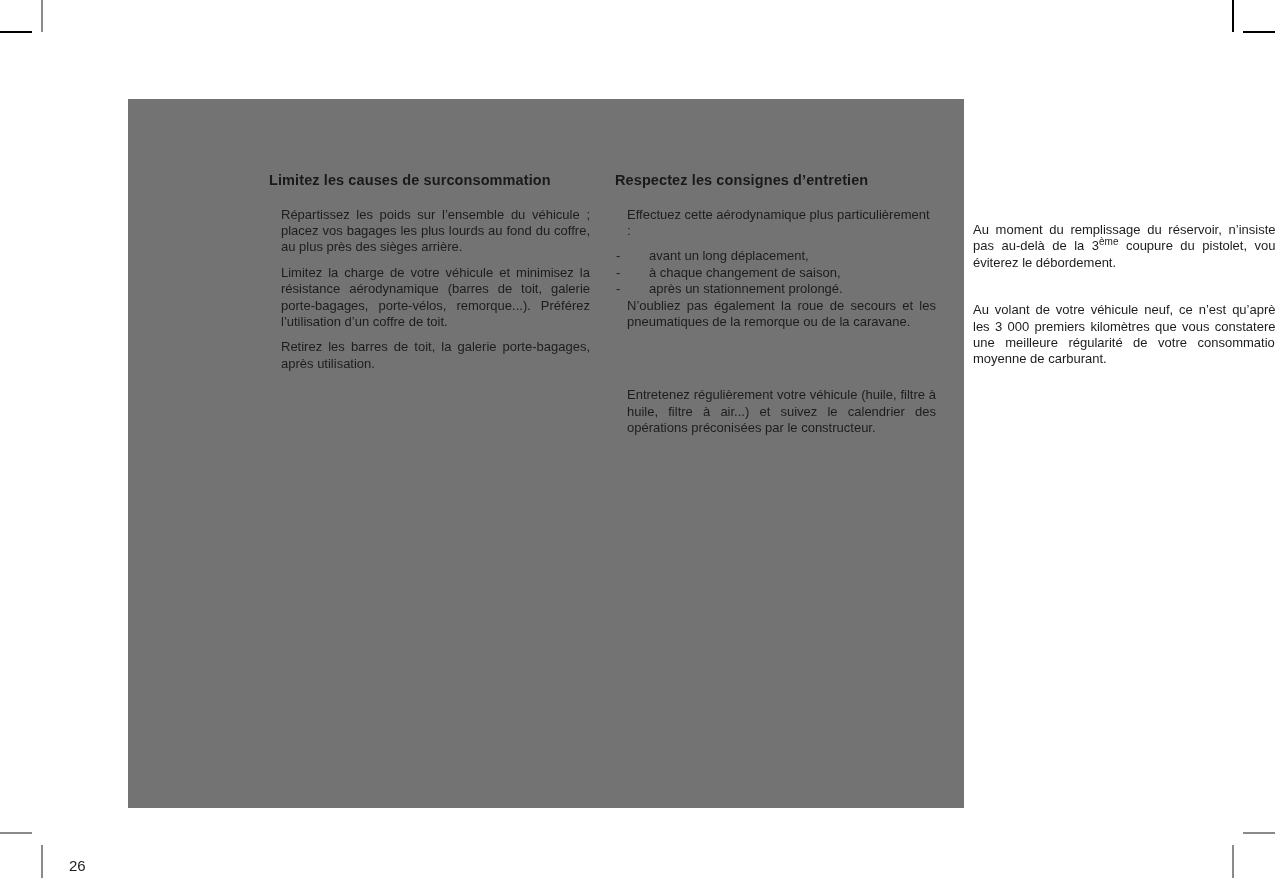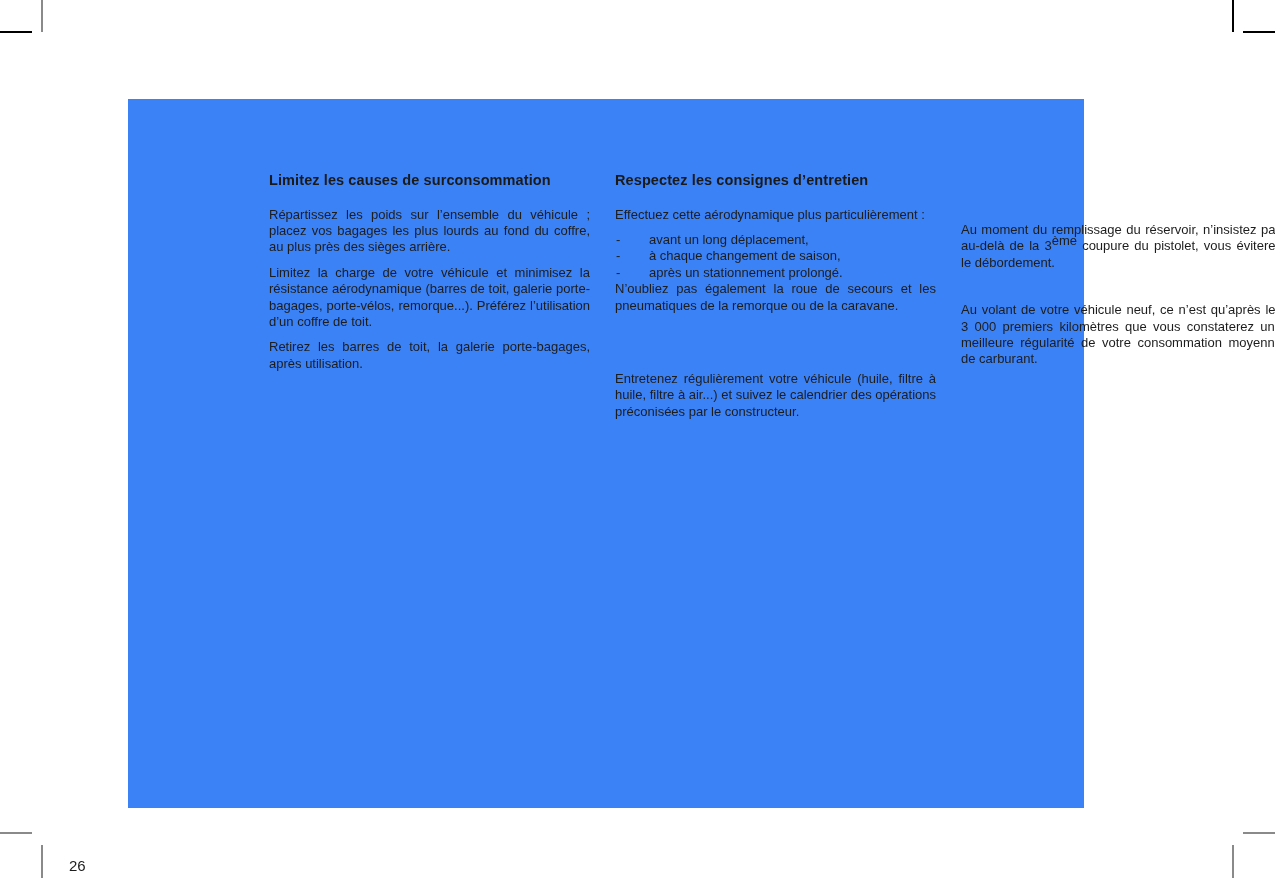--- a/index.html
+++ b/index.html
@@ -30,23 +30,23 @@
   .crop-bl-h { left: 0;      top: 832px; width: 32px; height: 2px;  }
   .crop-bl-v { left: 41px;   top: 845px; width: 2px;  height: 33px; }
   .crop-br-h { left: 1243px; top: 832px; width: 32px; height: 2px;  }
   .crop-br-v { left: 1232px; top: 845px; width: 2px;  height: 33px; }
 
   
   .page-panel {
     position: absolute;
     left: 128px;
     top: 99px;
-    width: 956px;
+    width: 836px;
     height: 709px;
-    background: #3b82f6;
+    background: #737373;
   }
 
   
   .columns {
     position: absolute;
     left: 141px;
     top: 73px;
     width: 1024px;
     display: flex;
     gap: 25px;
@@ -60,21 +60,21 @@
   h2.section-heading {
     margin: 0 0 18px 0;
     font-size: 14.5px;
     font-weight: bold;
     line-height: 16.5px;
     color: #1a1a1a;
     letter-spacing: 0.1px;
   }
 
   p.body-text {
-    margin: 0 0 9px 0;
+    margin: 0 0 9px 12px;
     font-size: 13px;
     line-height: 16.4px;
     color: #1d1d1d;
     text-align: justify;
     hyphens: none;
   }
   p.body-text.last { margin-bottom: 0; }
   p.body-text.ragged { text-align: left; }
 
   
@@ -94,21 +94,21 @@
   ul.dash-list li .dash {
     position: absolute;
     left: 1px;
     top: 0;
   }
   .gap-md  { height: 48px; }
   .gap-lg  { height: 62px; }
   .gap-xl  { height: 22px; }
 
   sup.ordinal {
-    font-size: 13px;
+    font-size: 10px;
     vertical-align: super;
     line-height: 0;
   }
 
   
   .footer-mark {
     position: absolute;
     left: 0px;
     top: 808px;
     width: 14px;

